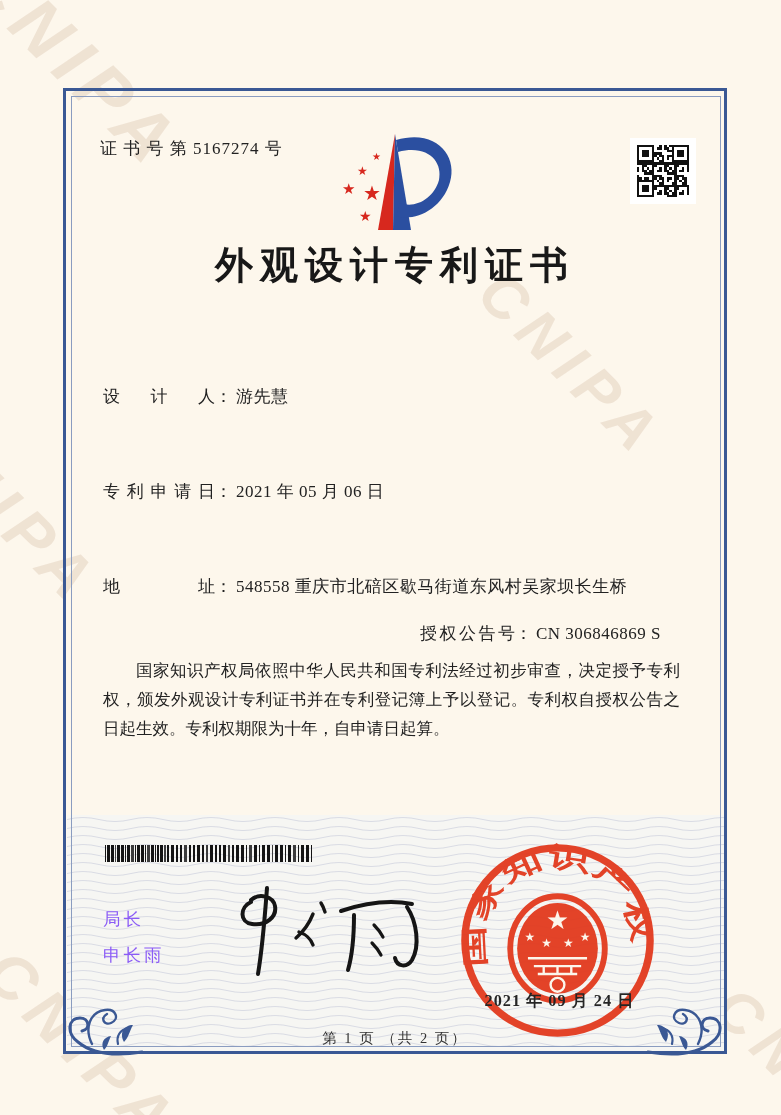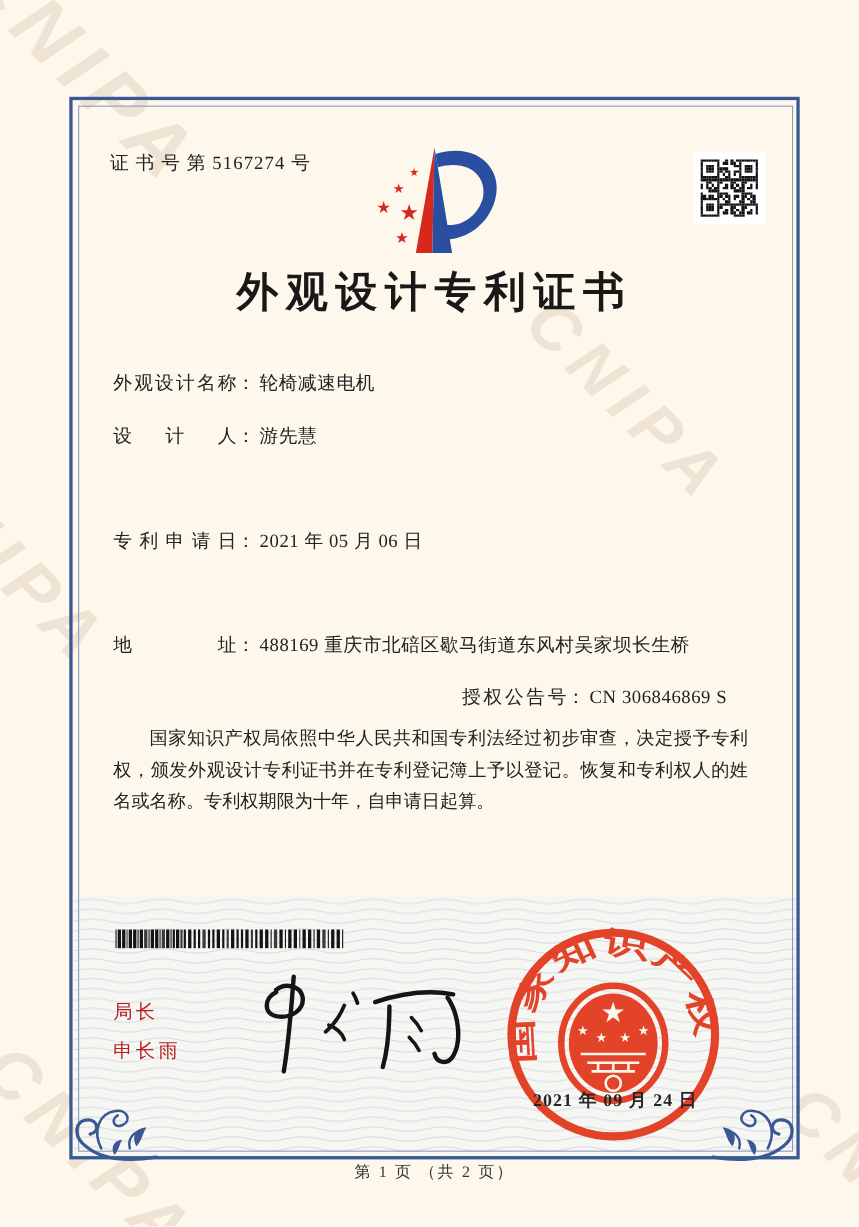--- a/index.html
+++ b/index.html
@@ -39,27 +39,27 @@
   .field2{position:absolute;left:420px;font-size:17px;color:#222;white-space:nowrap;}
   .field2 .flabel{width:95px;}
 
   .paras{position:absolute;left:103px;top:656px;width:577px;font-size:16.5px;line-height:29px;
       color:#222;text-align:justify;}
   .paras p{margin:0;text-indent:2em;}
 
   .barcode{position:absolute;left:105px;top:845px;height:17px;display:flex;align-items:stretch;}
   .barcode i{display:block;height:100%;}
 
-  .signer{position:absolute;left:103px;font-size:17.5px;color:#b91c1c;letter-spacing:3px;}
+  .signer{position:absolute;left:103px;font-size:17.5px;color:#8b5cf6;letter-spacing:3px;}
   .signature{position:absolute;left:225px;top:880px;}
 
   .seal{position:absolute;left:459px;top:842px;opacity:0.95;}
 
   .page-num{position:absolute;left:63px;top:1029px;width:664px;text-align:center;
-      font-size:14.5px;color:#333;letter-spacing:2px;margin-top:27px;}
+      font-size:14.5px;color:#333;letter-spacing:2px;}
   .cont-strip{position:absolute;left:302px;top:1062px;width:178px;height:38px;background:#fffefb;
       box-shadow:0 0 4px rgba(0,0,0,0.05);display:flex;align-items:center;justify-content:center;}
   .cont-strip span{font-size:14.5px;color:#333;letter-spacing:2px;}
 
   .ornament{position:absolute;}
   .ornament.flip{transform:scaleX(-1);}
 </style>
 </head>
 <body>
 
@@ -562,39 +562,36 @@
         <div></div>
         <div></div>
         <div></div>
         <div></div>
         <div></div>
       </div>
   </div>
 
   <div class="title">外观设计专利证书</div>
 
-  <div class="field" style="top:337px;">
-    <span class="flabel">外观设计名称</span><span class="fcolon">：</span><span class="fvalue">轮椅减速电机</span>
-  </div>
   <div class="field" style="top:385px;">
     <span class="flabel">设计人</span><span class="fcolon">：</span><span class="fvalue">游先慧</span>
   </div>
   <div class="field" style="top:480px;">
     <span class="flabel">专利申请日</span><span class="fcolon">：</span><span class="fvalue">2021 年 05 月 06 日</span>
   </div>
   <div class="field" style="top:575px;">
-    <span class="flabel">地址</span><span class="fcolon">：</span><span class="fvalue">488169  重庆市北碚区歇马街道东风村吴家坝长生桥</span>
+    <span class="flabel">地址</span><span class="fcolon">：</span><span class="fvalue">548558  重庆市北碚区歇马街道东风村吴家坝长生桥</span>
   </div>
 
   <div class="field2" style="top:622px;">
     <span class="flabel">授权公告号</span><span class="fcolon">：</span><span class="fvalue">CN 306846869 S</span>
   </div>
 
   <div class="paras">
-    <p>国家知识产权局依照中华人民共和国专利法经过初步审查，决定授予专利权，颁发外观设计专利证书并在专利登记簿上予以登记。恢复和专利权人的姓名或名称。专利权期限为十年，自申请日起算。</p>
+    <p>国家知识产权局依照中华人民共和国专利法经过初步审查，决定授予专利权，颁发外观设计专利证书并在专利登记簿上予以登记。专利权自授权公告之日起生效。专利权期限为十年，自申请日起算。</p>
   </div>
 
   <div class="barcode" id="barcode">
       <i style="width: 1px; background: rgb(20, 20, 20); margin-right: 1px;"></i>
       <i style="width: 3px; background: rgb(20, 20, 20); margin-right: 1px;"></i>
       <i style="width: 3px; background: rgb(20, 20, 20); margin-right: 1px;"></i>
       <i style="width: 1px; background: rgb(60, 60, 60); margin-right: 1px;"></i>
       <i style="width: 3px; background: rgb(20, 20, 20); margin-right: 1px;"></i>
       <i style="width: 3px; background: rgb(20, 20, 20); margin-right: 1px;"></i>
       <i style="width: 1px; background: rgb(20, 20, 20); margin-right: 1px;"></i>

